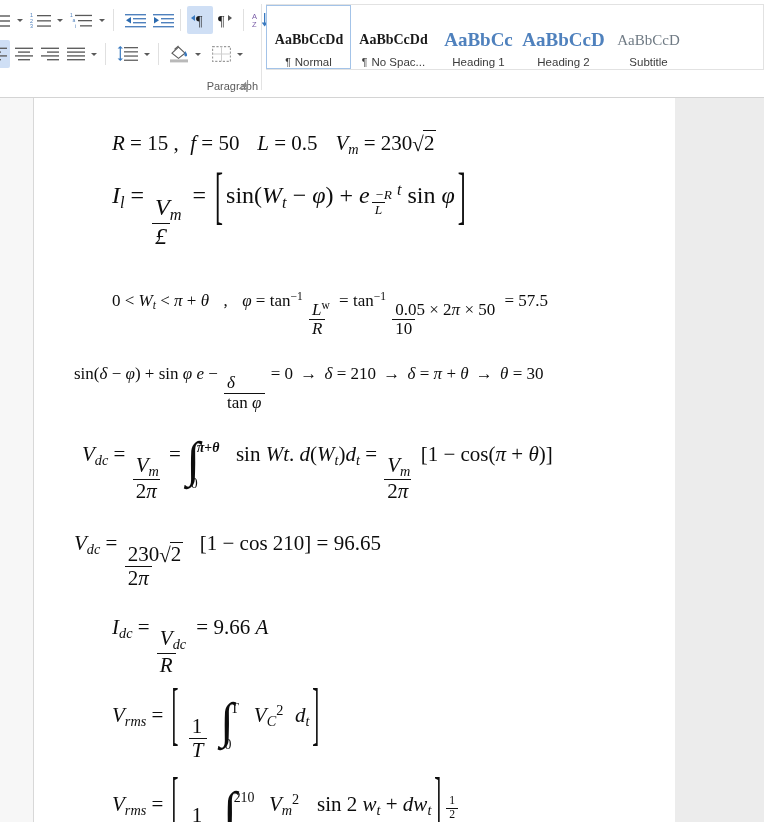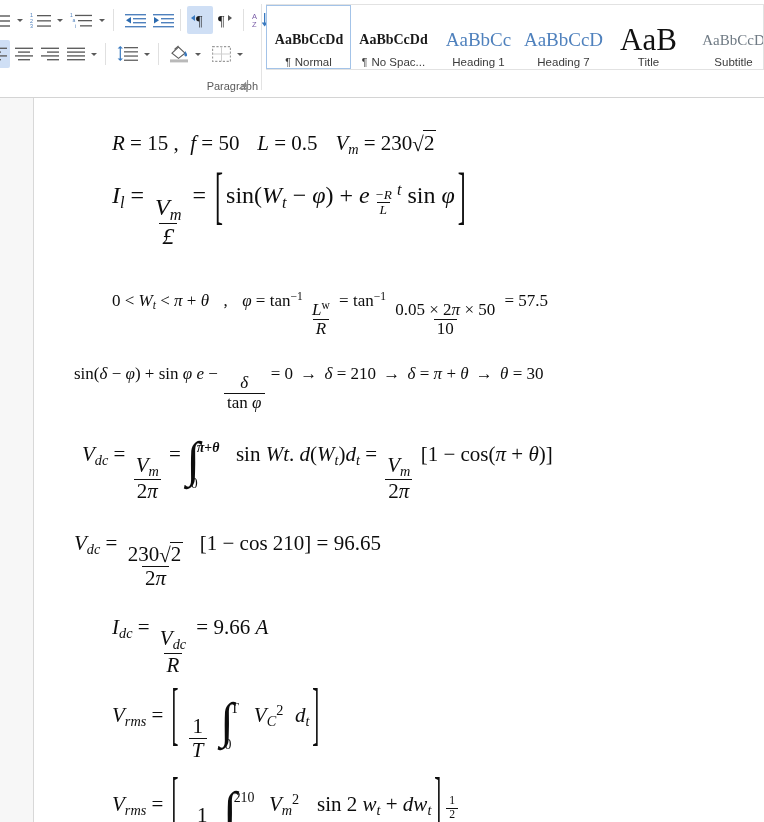--- a/index.html
+++ b/index.html
@@ -120,21 +120,21 @@
     font-size: 15px;
     line-height: 22px;
     height: 26px;
     display: flex;
     align-items: center;
     white-space: nowrap;
     overflow: hidden;
     color: #1a1a1a;
   }
   .style-sample.bold { font-weight: bold; font-size: 14px; }
-  .style-sample.blue { color: #4f81bd; font-weight: normal; font-size: 19px; }
+  .style-sample.blue { color: #4f81bd; font-weight: bold; font-size: 19px; }
   .style-sample.big  { color: #111; font-size: 31px; letter-spacing: 0px; }
   .style-sample.grey { color: #6f7a84; font-size: 15px; }
   .style-name {
     font-family: "Liberation Sans", sans-serif;
     font-size: 11.5px;
     color: #3b3b3b;
     white-space: nowrap;
     margin-top: 3px;
   }
   .pilcrow-mark { font-size: 10.5px; margin-right: 1px; }
@@ -143,21 +143,21 @@
   #doc-area {
     position: absolute;
     left: 0; top: 98px;
     width: 764px; height: 724px;
     background: #ececec;
     overflow: hidden;
   }
   #page {
     position: absolute;
     left: 33px; top: 0;
-    width: 731px; height: 724px;
+    width: 642px; height: 724px;
     background: #ffffff;
     border-left: 1px solid #d8d8d8;
   }
   #page-left-margin-strip {
     position: absolute;
     left: 0; top: 0;
     width: 33px; height: 724px;
     background: #f7f7f7;
   }
 
@@ -171,21 +171,21 @@
     position: relative;
     font-family: "Liberation Serif", serif;
     color: #0d0d0d;
     white-space: nowrap;
   }
   .it { font-style: italic; }
   .up { font-style: normal; }
   .frac {
     display: inline-flex;
     flex-direction: column;
-    align-items: center;
+    align-items: flex-start;
     vertical-align: -0.52em;
     margin: 0 2px;
     line-height: 1.08;
   }
   .frac .num { padding: 0 3px; }
   .frac .den { padding: 0 3px; border-top: 1.2px solid #111; }
   .frac.sm { font-size: 0.82em; }
   sub { font-size: 0.68em; vertical-align: -0.28em; font-style: italic; }
   sup { font-size: 0.68em; vertical-align: 0.48em; }
   sub.upr, sup.upr { font-style: normal; }
@@ -466,27 +466,23 @@
         <div class="style-name"><span class="pilcrow-mark">¶ </span><span>No Spac...</span></div>
       </div>
 
       <div class="style-tile">
         <div class="style-sample blue">AaBbCc</div>
         <div class="style-name">Heading 1</div>
       </div>
 
       <div class="style-tile">
         <div class="style-sample blue">AaBbCcD</div>
-        <div class="style-name">Heading 7</div>
-      </div>
-
-      <div class="style-tile">
-        <div class="style-sample big">AaB</div>
-        <div class="style-name">Title</div>
-      </div>
+        <div class="style-name">Heading 2</div>
+      </div>
+
 
       <div class="style-tile">
         <div class="style-sample grey">AaBbCcD</div>
         <div class="style-name">Subtitle</div>
       </div>
 
     </div>
 
     <div class="grp-label" id="styles-label">Styles</div>
   </div>

